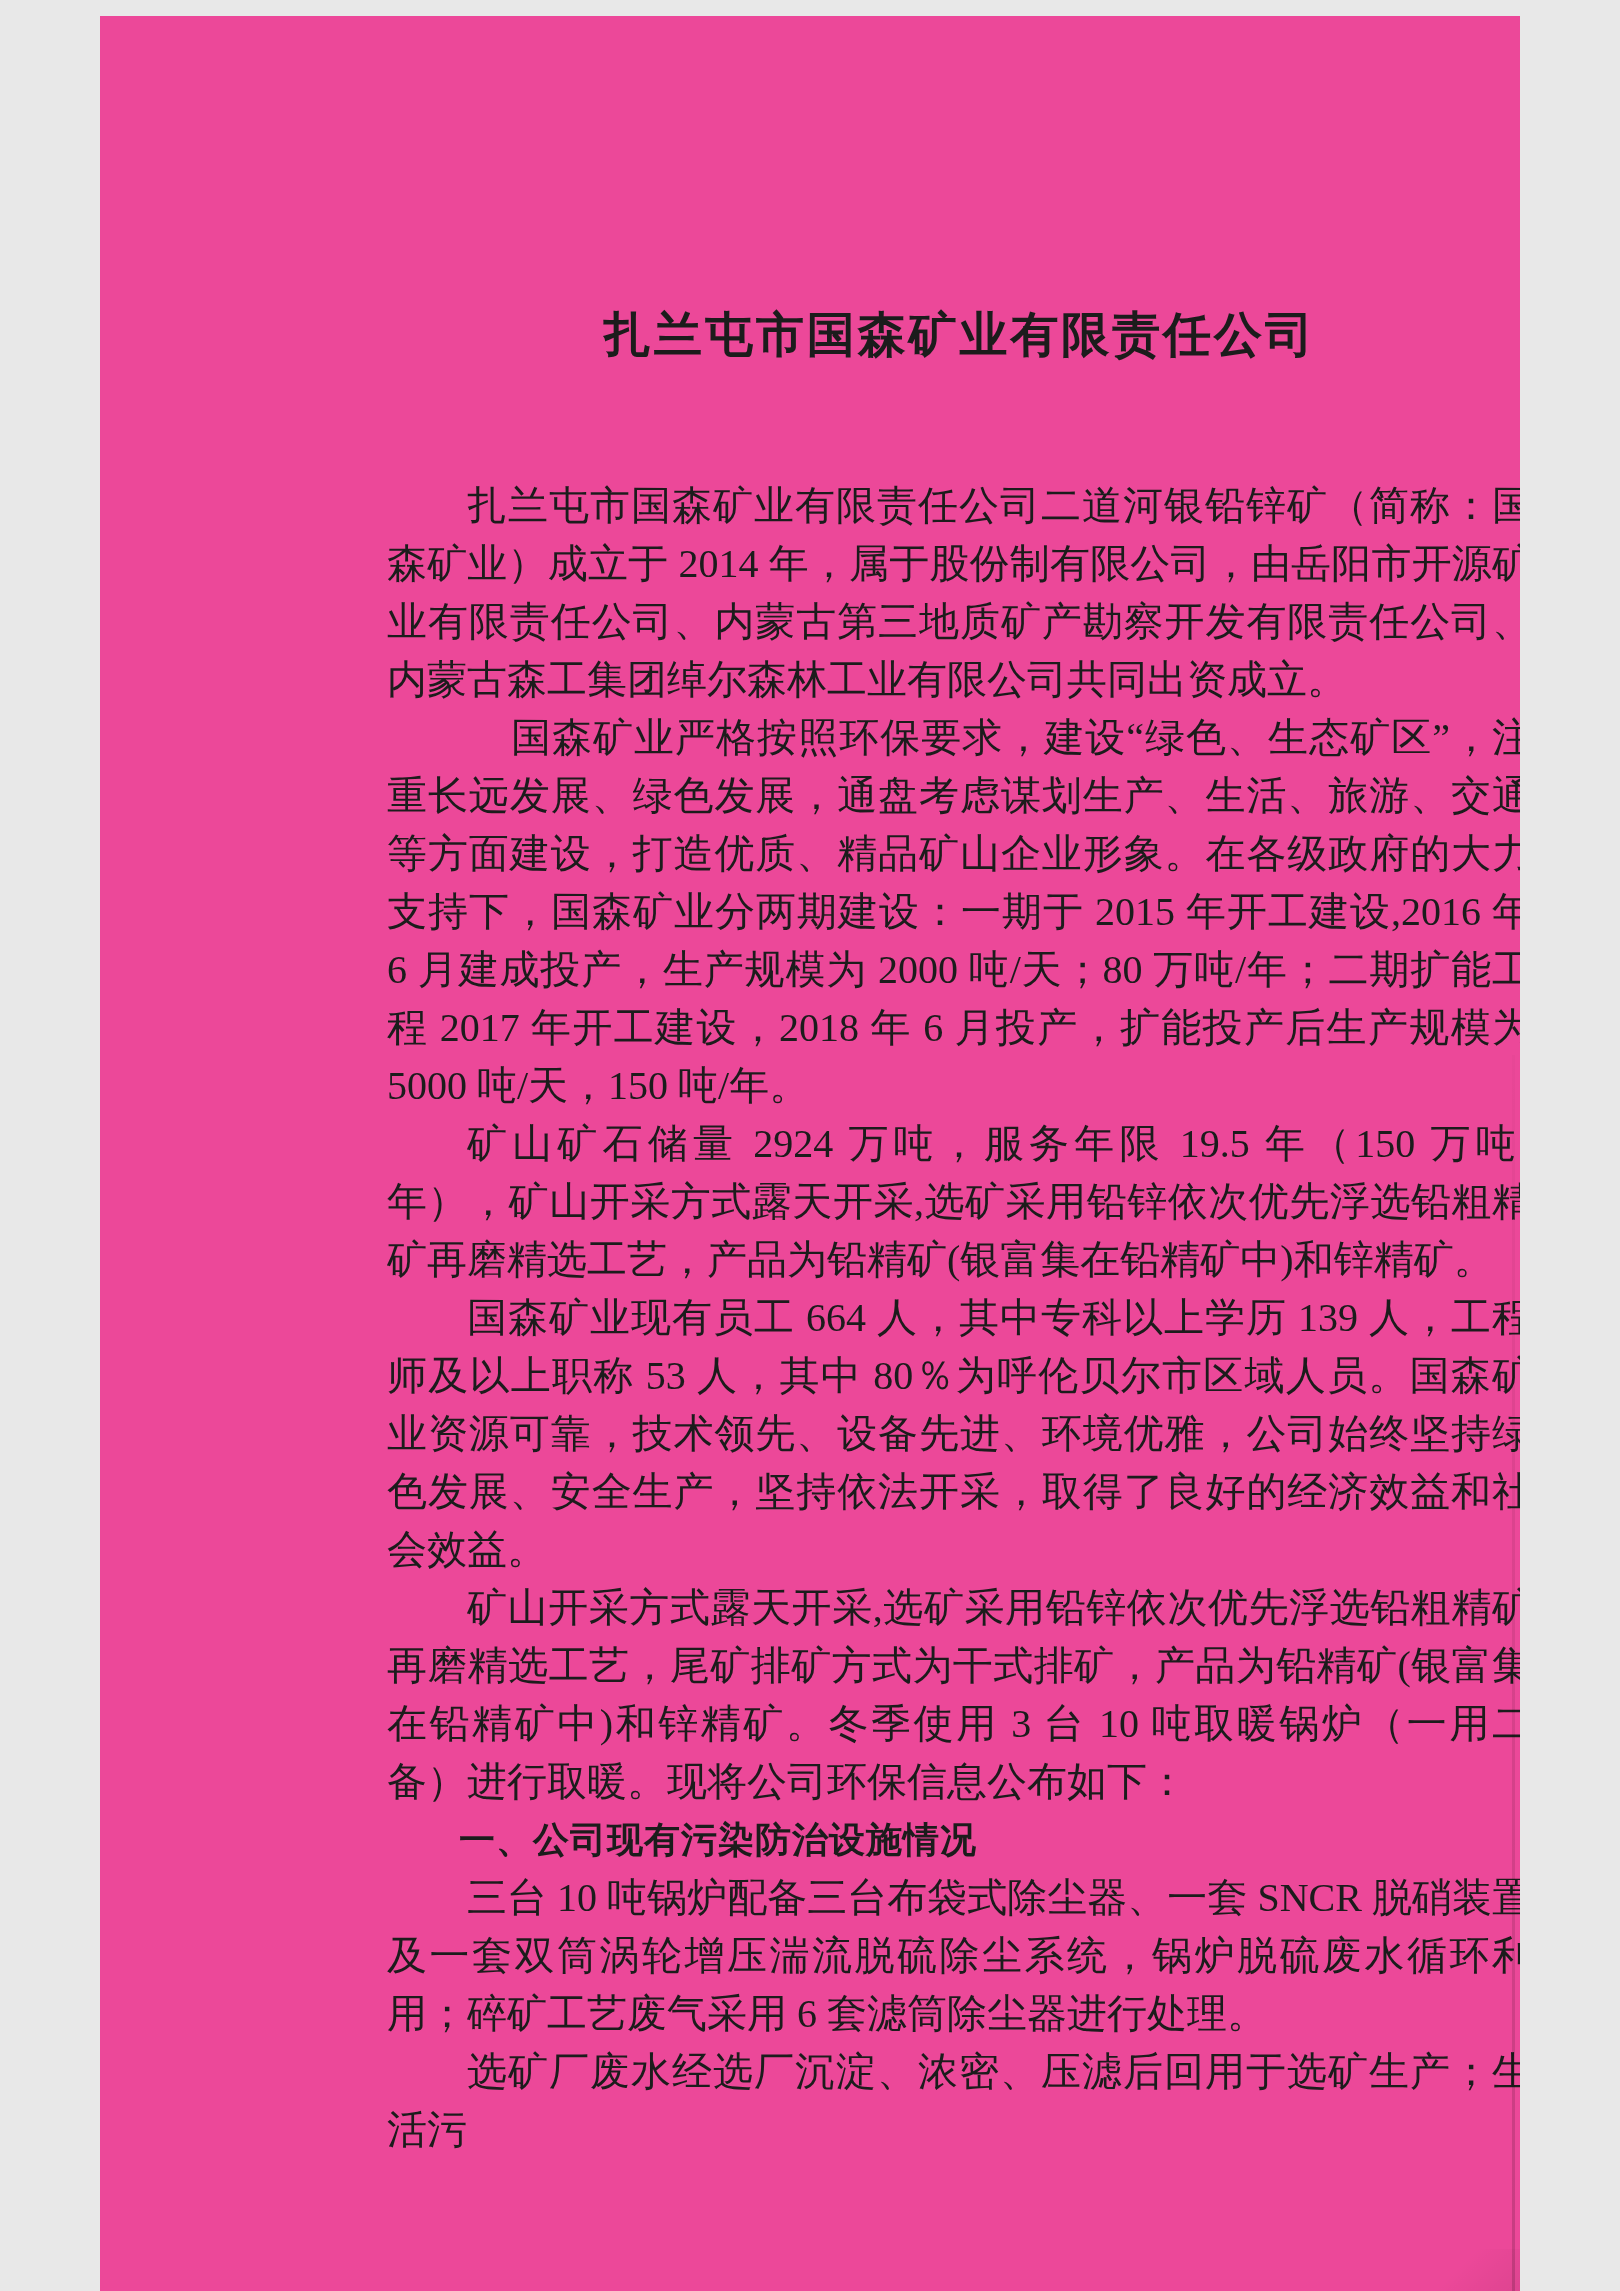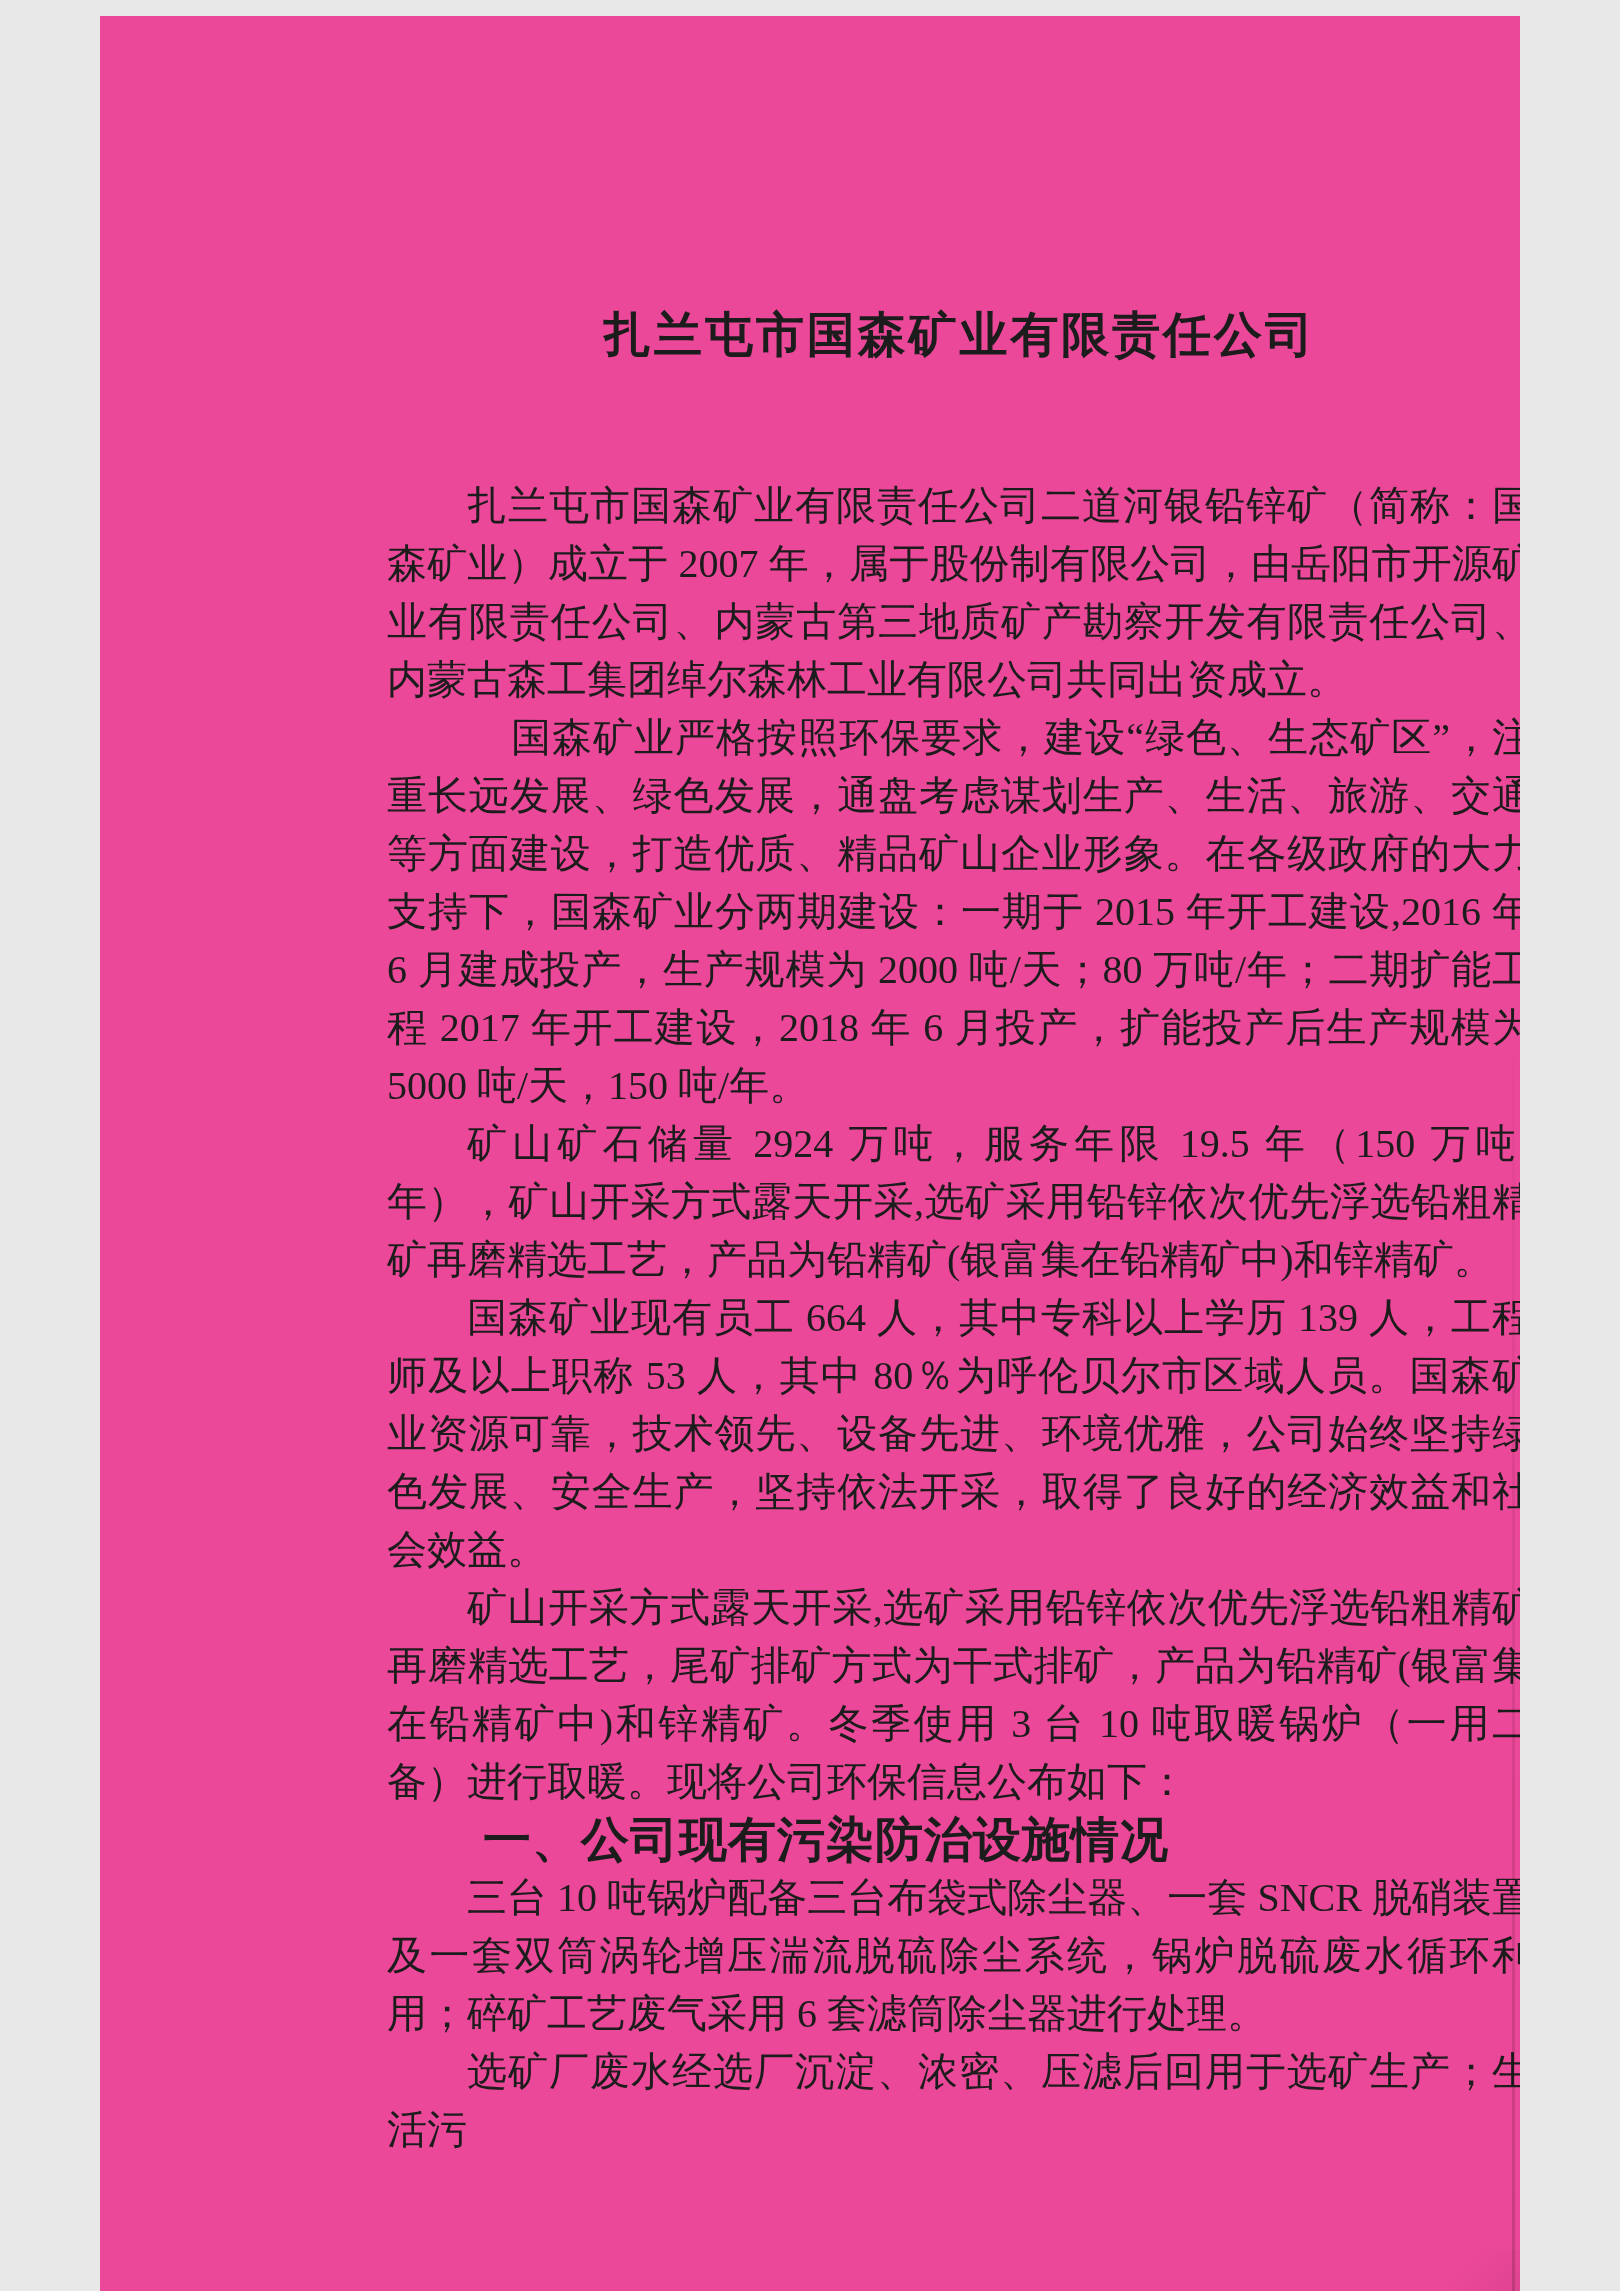--- a/index.html
+++ b/index.html
@@ -34,21 +34,21 @@
     text-align: justify;
     text-justify: inter-character;
   }
   .para {
     margin: 0;
     text-indent: 2em;
   }
   .para.indent-deep { text-indent: 3.1em; }
   .section-heading {
     margin: 0;
-    font-size: 48px;
+    font-size: 36px;
     line-height: 58px;
     font-weight: 700;
     text-indent: 2em;
     letter-spacing: 1px;
   }
   .scan-edge {
     position: absolute;
     right: 4.9px;
     top: 1039px;
     width: 2.9px;
@@ -68,21 +68,21 @@
 <body>
 
 <div class="page">
   <div class="content">
 
     <h1 class="title">
       <span class="title-line">扎兰屯市国森矿业有限责任公司</span>
     </h1>
 
     <div class="body">
-      <p class="para">扎兰屯市国森矿业有限责任公司二道河银铅锌矿（简称：国森矿业）成立于 2007 年，属于股份制有限公司，由岳阳市开源矿业有限责任公司、内蒙古第三地质矿产勘察开发有限责任公司、内蒙古森工集团绰尔森林工业有限公司共同出资成立。</p>
+      <p class="para">扎兰屯市国森矿业有限责任公司二道河银铅锌矿（简称：国森矿业）成立于 2014 年，属于股份制有限公司，由岳阳市开源矿业有限责任公司、内蒙古第三地质矿产勘察开发有限责任公司、内蒙古森工集团绰尔森林工业有限公司共同出资成立。</p>
       <p class="para indent-deep">国森矿业严格按照环保要求，建设“绿色、生态矿区”，注重长远发展、绿色发展，通盘考虑谋划生产、生活、旅游、交通等方面建设，打造优质、精品矿山企业形象。在各级政府的大力支持下，国森矿业分两期建设：一期于 2015 年开工建设,2016 年 6 月建成投产，生产规模为 2000 吨/天；80 万吨/年；二期扩能工程 2017 年开工建设，2018 年 6 月投产，扩能投产后生产规模为 5000 吨/天，150 吨/年。</p>
       <p class="para">矿山矿石储量 2924 万吨，服务年限 19.5 年（150 万吨/年），矿山开采方式露天开采,选矿采用铅锌依次优先浮选铅粗精矿再磨精选工艺，产品为铅精矿(银富集在铅精矿中)和锌精矿。</p>
       <p class="para">国森矿业现有员工 664 人，其中专科以上学历 139 人，工程师及以上职称 53 人，其中 80％为呼伦贝尔市区域人员。国森矿业资源可靠，技术领先、设备先进、环境优雅，公司始终坚持绿色发展、安全生产，坚持依法开采，取得了良好的经济效益和社会效益。</p>
       <p class="para">矿山开采方式露天开采,选矿采用铅锌依次优先浮选铅粗精矿再磨精选工艺，尾矿排矿方式为干式排矿，产品为铅精矿(银富集在铅精矿中)和锌精矿。冬季使用 3 台 10 吨取暖锅炉（一用二备）进行取暖。现将公司环保信息公布如下：</p>
       <h2 class="section-heading">一、公司现有污染防治设施情况</h2>
       <p class="para">三台 10 吨锅炉配备三台布袋式除尘器、一套 SNCR 脱硝装置及一套双筒涡轮增压湍流脱硫除尘系统，锅炉脱硫废水循环利用；碎矿工艺废气采用 6 套滤筒除尘器进行处理。</p>
       <p class="para">选矿厂废水经选厂沉淀、浓密、压滤后回用于选矿生产；生活污</p>
     </div>
 
   </div>

